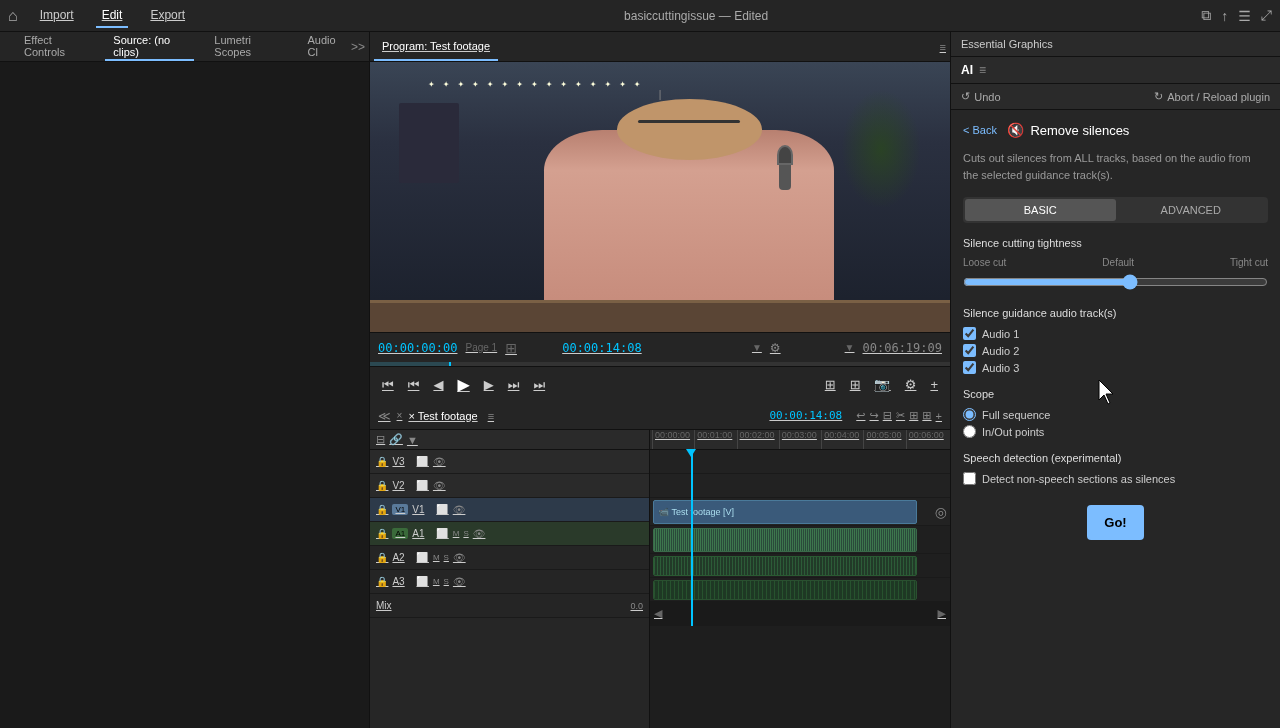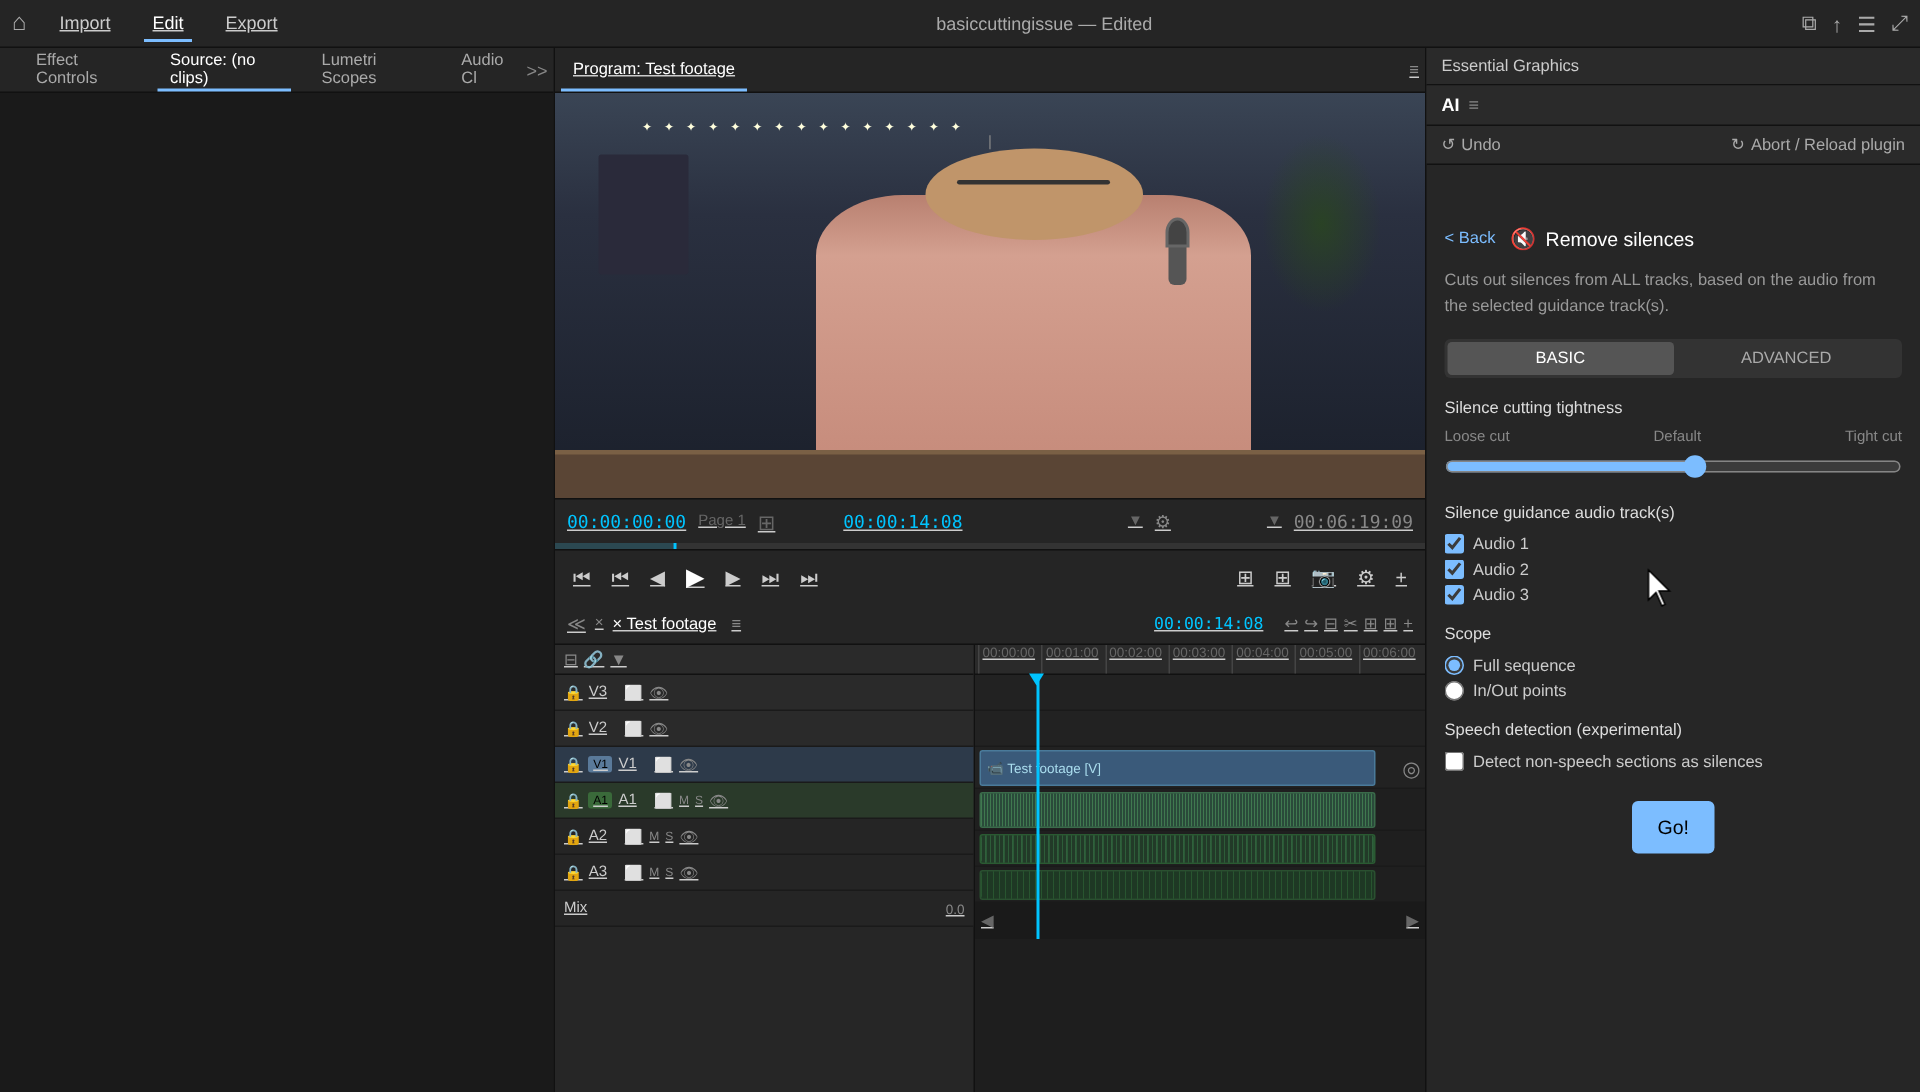--- a/index.html
+++ b/index.html
@@ -357,21 +357,21 @@
         <span>Undo</span>
       </button>
       <button class="ai-btn">
         <span>↻</span>
         <span>Abort / Reload plugin</span>
       </button>
     </div>
 
     <div class="ai-content">
 
-      <div style="display:flex;align-items:center;margin-bottom:12px;margin-top:29px;">
+      <div style="display:flex;align-items:center;margin-bottom:12px;">
         <button style="background:none;border:none;color:#7cbdff;font-size:11px;cursor:pointer;padding:0;">&lt; Back</button>
         <div style="display:flex;align-items:center;gap:6px;margin-left:10px;">
           <span style="color:#e05570;font-size:14px;">🔇</span>
           <span style="color:#fff;font-size:13px;font-weight:500;">Remove silences</span>
         </div>
       </div>
 
       <p style="color:#999;font-size:11px;line-height:1.5;margin-bottom:14px;">Cuts out silences from ALL tracks, based on the audio from the selected guidance track(s).</p>
 
       <div style="display:flex;background:#333;border-radius:4px;margin-bottom:14px;padding:2px;">
@@ -420,21 +420,21 @@
       </div>
 
       <div style="margin-bottom:20px;">
         <div style="color:#ddd;font-size:11px;font-weight:500;margin-bottom:8px;">Speech detection (experimental)</div>
         <div style="display:flex;align-items:center;gap:6px;">
           <input type="checkbox" style="cursor: pointer; accent-color: rgb(124, 189, 255);">
           <span style="color:#ccc;font-size:11px;">Detect non-speech sections as silences</span>
         </div>
       </div>
 
-      <button style="background:#7cbdff;color:#000;border:none;border-radius:4px;padding:10px 17px;font-size:13px;font-weight:400;cursor:pointer;display:block;margin:0 auto;">Go!</button>
+      <button style="background:#7cbdff;color:#000;border:none;border-radius:4px;padding:10px 17px;font-size:13px;font-weight:700;cursor:pointer;display:block;margin:0 auto;">Go!</button>
 
     </div>
   </div>
 
 </div>
 
 <div style="position:fixed;left:1095px;top:378px;pointer-events:none;z-index:9999;">
   <svg width="24" height="28" viewBox="0 0 24 28">
     <path d="M4 2 L4 22 L9 17 L13 26 L15 25 L11 16 L18 16 Z" fill="white" stroke="black" stroke-width="1"></path>
   </svg>

